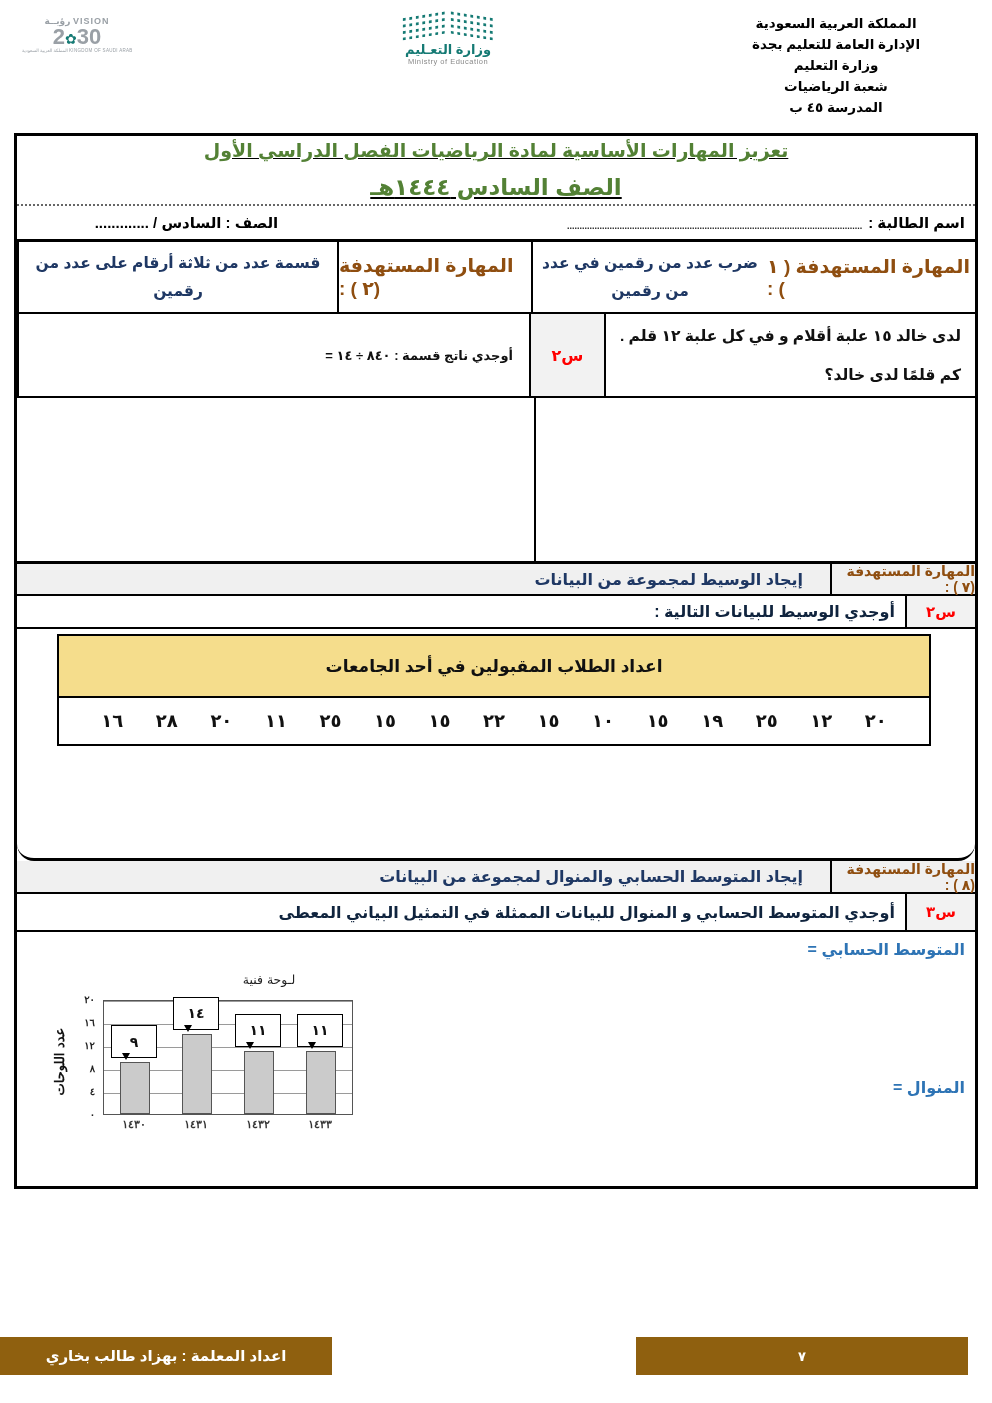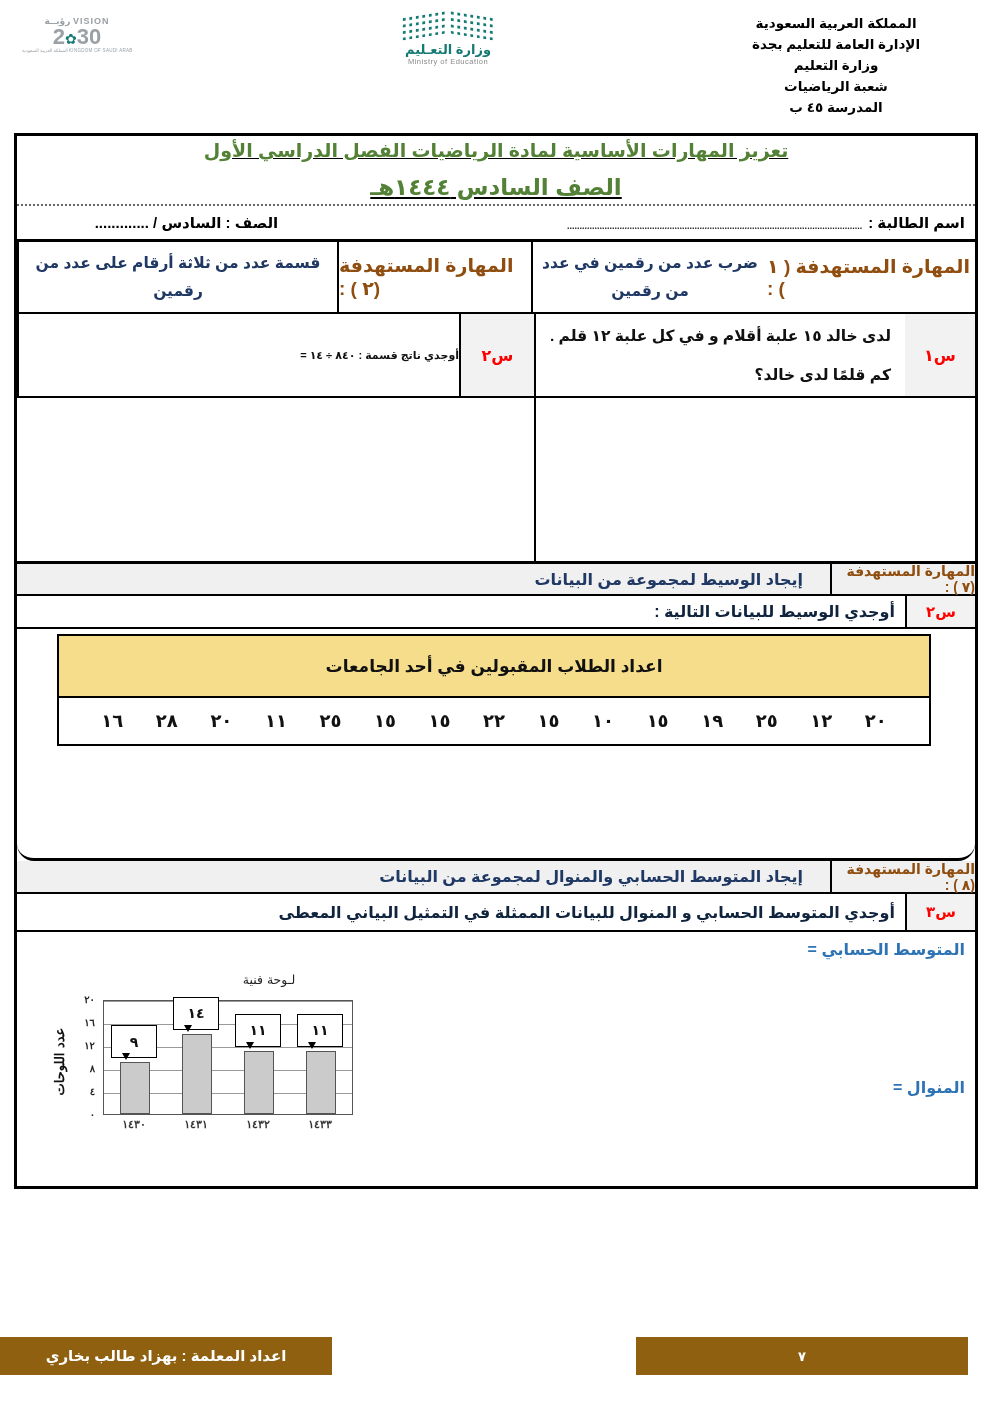--- a/index.html
+++ b/index.html
@@ -47,21 +47,21 @@
   .skill-desc { justify-content:center; color:#1F3864; font-weight:bold; font-size:15.5px;
                 text-align:center; line-height:1.8; padding:0 8px; }
   .skill-desc.d1 { width:236px; }
   .skill-desc.d2 { flex:1; }
 
   .row-questions { height:84px; border-bottom:2px solid #000; }
   .qnum { width:70px; justify-content:center; background:#F2F2F2; color:#FF0000; font-weight:bold; font-size:16px; }
   .qnum.q2 { width:75px; }
   .qtext1 { width:371px; flex-direction:column; justify-content:center; align-items:flex-start;
             padding-right:14px; font-weight:bold; font-size:15.5px; color:#111; line-height:1.75;gap:12px; }
-  .qtext2 { flex:1; justify-content:flex-start; padding-right:0; font-weight:bold; font-size:11px; color:#111; }
+  .qtext2 { flex:1; justify-content:flex-start; padding-right:16px; font-weight:bold; font-size:13px; color:#111; }
 
   .row-answers { height:166px; border-bottom:3px solid #000; }
   .ans-right { width:441px; border-left:2px solid #000; }
   .ans-left { flex:1; }
 
   .sec-head { height:32px; border-bottom:2px solid #000; background:#F0F0F0; }
   .sec-label { width:145px; justify-content:center; color:#8F4E10; font-weight:bold; font-size:14px; border-left:2px solid #000; }
   .sec-desc { flex:1; justify-content:flex-start; padding-right:27px; color:#1F3864; font-weight:bold; font-size:16px; }
 
   .sec-q { height:33px; border-bottom:2px solid #000; }
@@ -155,21 +155,20 @@
     </div>
 
     <div class="row row-skills">
       <div class="cell skill-label">المهارة المستهدفة ( ١ ) :</div>
       <div class="cell skill-desc d1 vline">ضرب عدد من رقمين في عدد من رقمين</div>
       <div class="cell skill-label s2 vline">المهارة المستهدفة (٢ ) :</div>
       <div class="cell skill-desc d2 vline">قسمة عدد من ثلاثة أرقام على عدد من رقمين</div>
     </div>
 
     <div class="row row-questions">
-      <div class="cell qnum">س١</div>
       <div class="cell qtext1 vline">
         <span>لدى خالد ١٥ علبة أقلام و في كل علبة ١٢ قلم .</span>
         <span>كم قلمًا لدى خالد؟</span>
       </div>
       <div class="cell qnum q2 vline">س٢</div>
       <div class="cell qtext2 vline">أوجدي ناتج قسمة :  ٨٤٠ ÷ ١٤ =</div>
     </div>
 
     <div class="row row-answers">
       <div class="cell ans-right"></div>

